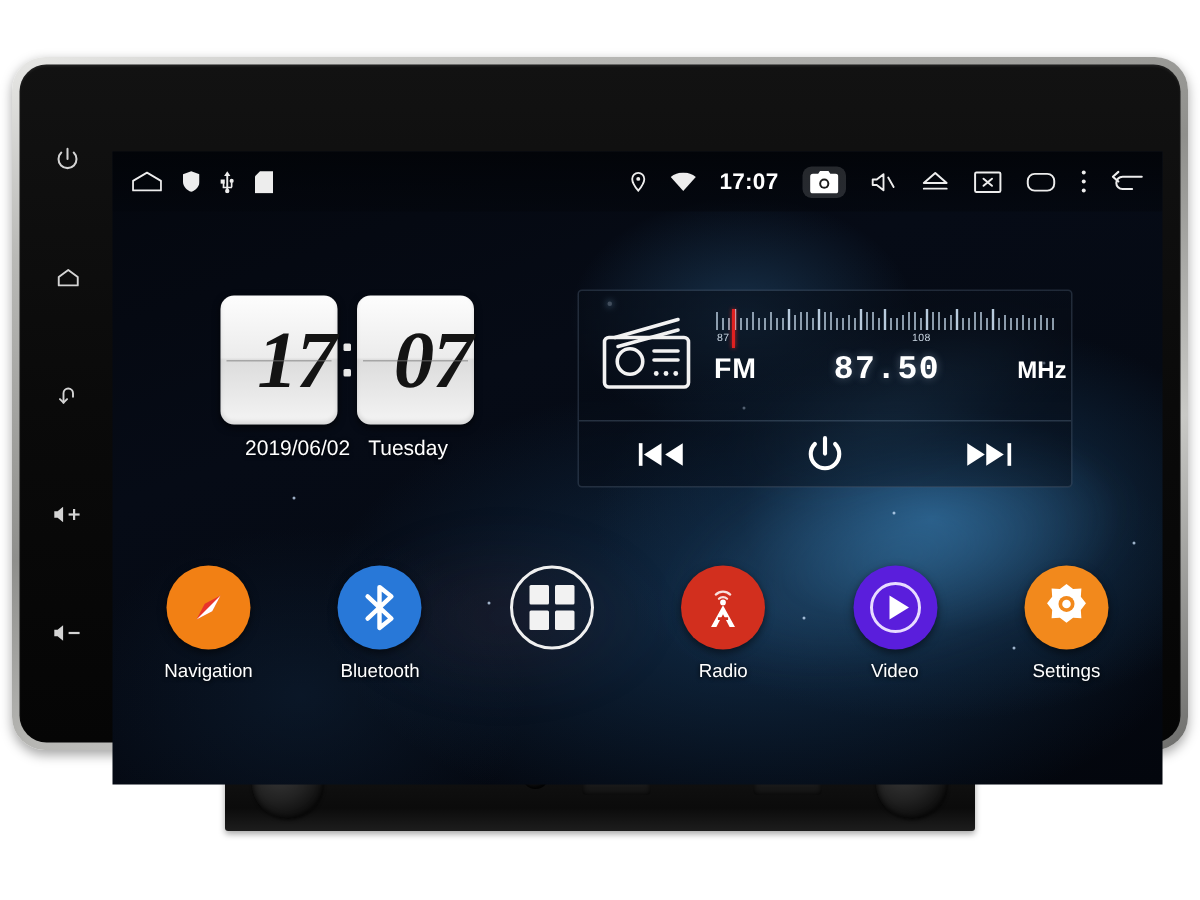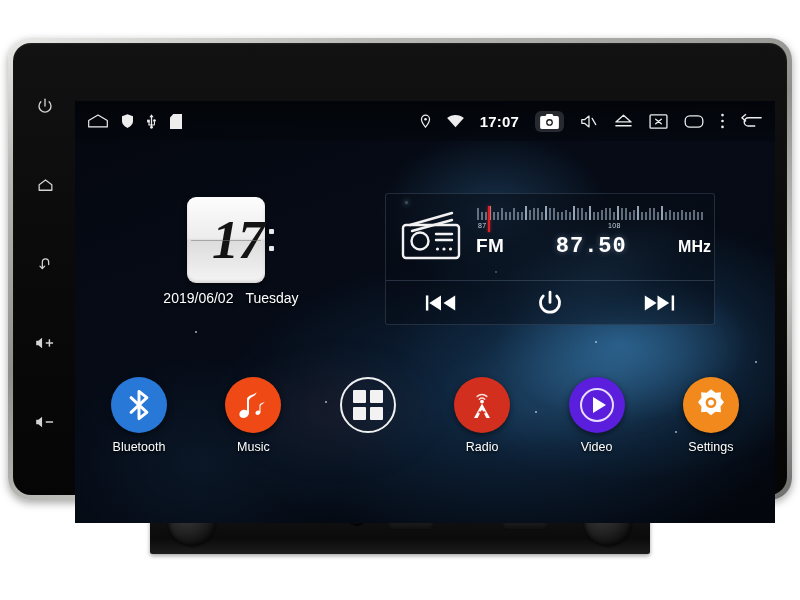--- a/index.html
+++ b/index.html
@@ -413,20 +413,23 @@
         </div>
 
         <div id="clock-widget">
           <div id="flip-row">
             <div class="flip-card">
               <span class="flip-digits">17</span>
             </div>
             <div id="flip-colon">
               <span></span>
                 <span></span>
+            </div>
+            <div class="flip-card">
+              <span class="flip-digits">07</span>
             </div>
           </div>
           <div id="clock-sub">
             <span>2019/06/02</span>
             <span>Tuesday</span>
           </div>
         </div>
 
         <div id="radio-widget">
           <div id="radio-top">
@@ -539,39 +542,40 @@
                 <path d="M3 1l12.4 8L3 17z"></path>
                 <path d="M16.4 1l12.4 8-12.4 8z"></path>
                 <path d="M31.4 1H34v16h-2.6z"></path>
               </svg>
             </span>
           </div>
         </div>
 
         <div id="app-dock">
 
+          <div class="app-item">
+            <div class="app-circle" style="background:#f28014">
+              <svg width="40" height="40" viewBox="0 0 40 40">
+                <path d="M28 12L17.5 17.5 12 28l10.5-5.5z" fill="#e8342b"></path>
+                <path d="M12 28l10.5-5.5L28 12 17.5 17.5z" fill="none"></path>
+                <path d="M28 12L22.5 22.5 12 28z" fill="#ffffff"></path>
+              </svg>
+            </div>
+            <span class="app-label">Navigation</span>
+          </div>
 
           <div class="app-item">
             <div class="app-circle" style="background:#2878d8">
               <svg width="30" height="34" viewBox="0 0 24 30" fill="none" stroke="#ffffff" stroke-width="2.6" stroke-linejoin="round" stroke-linecap="round">
                 <path d="M5 8.5L19 21.5 12 27V3l7 5.5L5 21.5"></path>
               </svg>
             </div>
             <span class="app-label">Bluetooth</span>
           </div>
 
-          <div class="app-item">
-            <div class="app-circle" style="background:#ef4a16">
-              <svg width="34" height="34" viewBox="0 0 34 34" fill="#ffffff">
-                <path d="M20.5 3.5c0 5-5.5 4.5-7.5 8.5v12.5c0 3-2.6 5.5-5.6 5.5-2.3 0-4-1.5-4-3.6 0-2.6 2.3-4.7 5-4.7 1 0 1.9.2 2.6.7V10.5c2.5-4.2 9.5-3.8 9.5-7z"></path>
-                <path d="M28.5 13.2c0 2.6-3 2.5-4 4.6v6.3c0 1.6-1.4 2.9-3 2.9-1.2 0-2-.8-2-1.9 0-1.4 1.2-2.5 2.6-2.5.5 0 1 .1 1.4.4v-6.2c1.3-2.2 5-2 5-3.6z"></path>
-              </svg>
-            </div>
-            <span class="app-label">Music</span>
-          </div>
 
           <div class="app-item">
             <div class="app-circle hollow">
               <span class="grid-squares">
                 <span></span>
                   <span></span>
                   <span></span>
                   <span></span>
               </span>
             </div>

